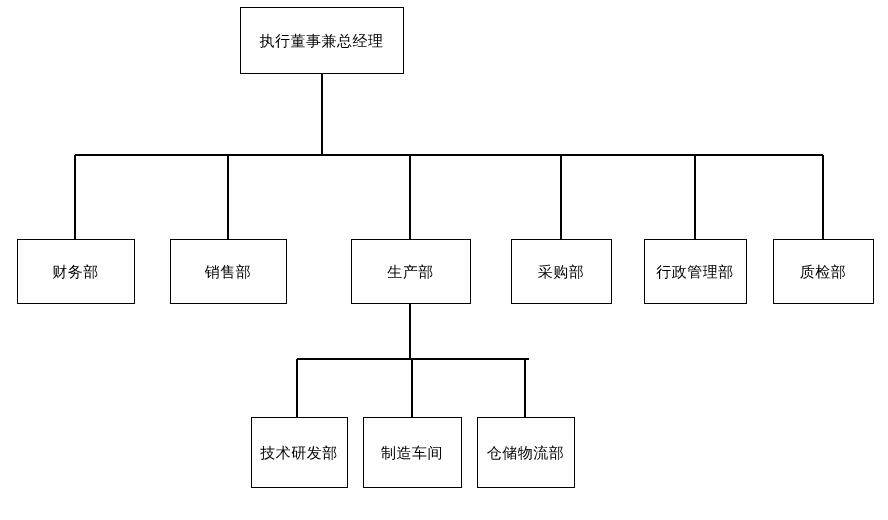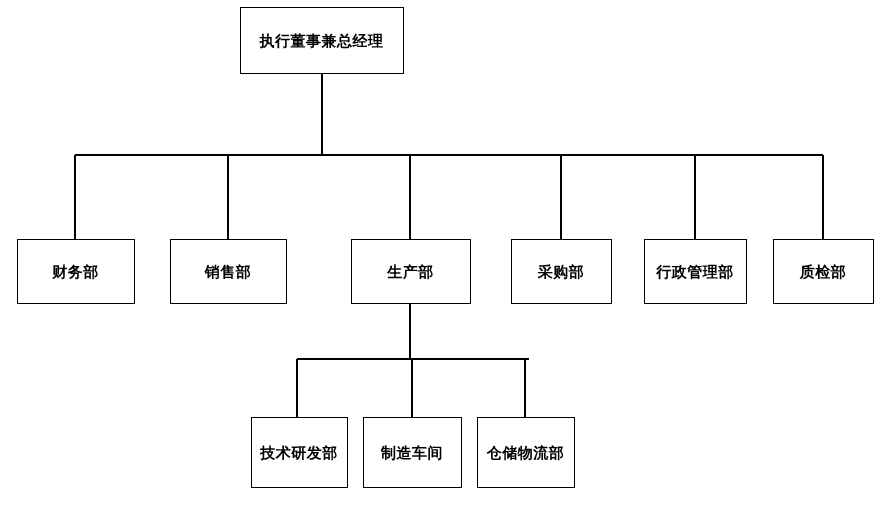--- a/index.html
+++ b/index.html
@@ -11,21 +11,20 @@
     width: 888px;
     height: 520px;
     overflow: hidden;
     font-family: "DejaVu Sans", "Liberation Sans", sans-serif;
   }
   #chart-root {
     position: relative;
     width: 888px;
     height: 520px;
     background: #ffffff;
-    font-weight: bold;
   }
   #org-svg {
     position: absolute;
     top: 0;
     left: 0;
     width: 888px;
     height: 520px;
     display: block;
   }
   .node-box {

